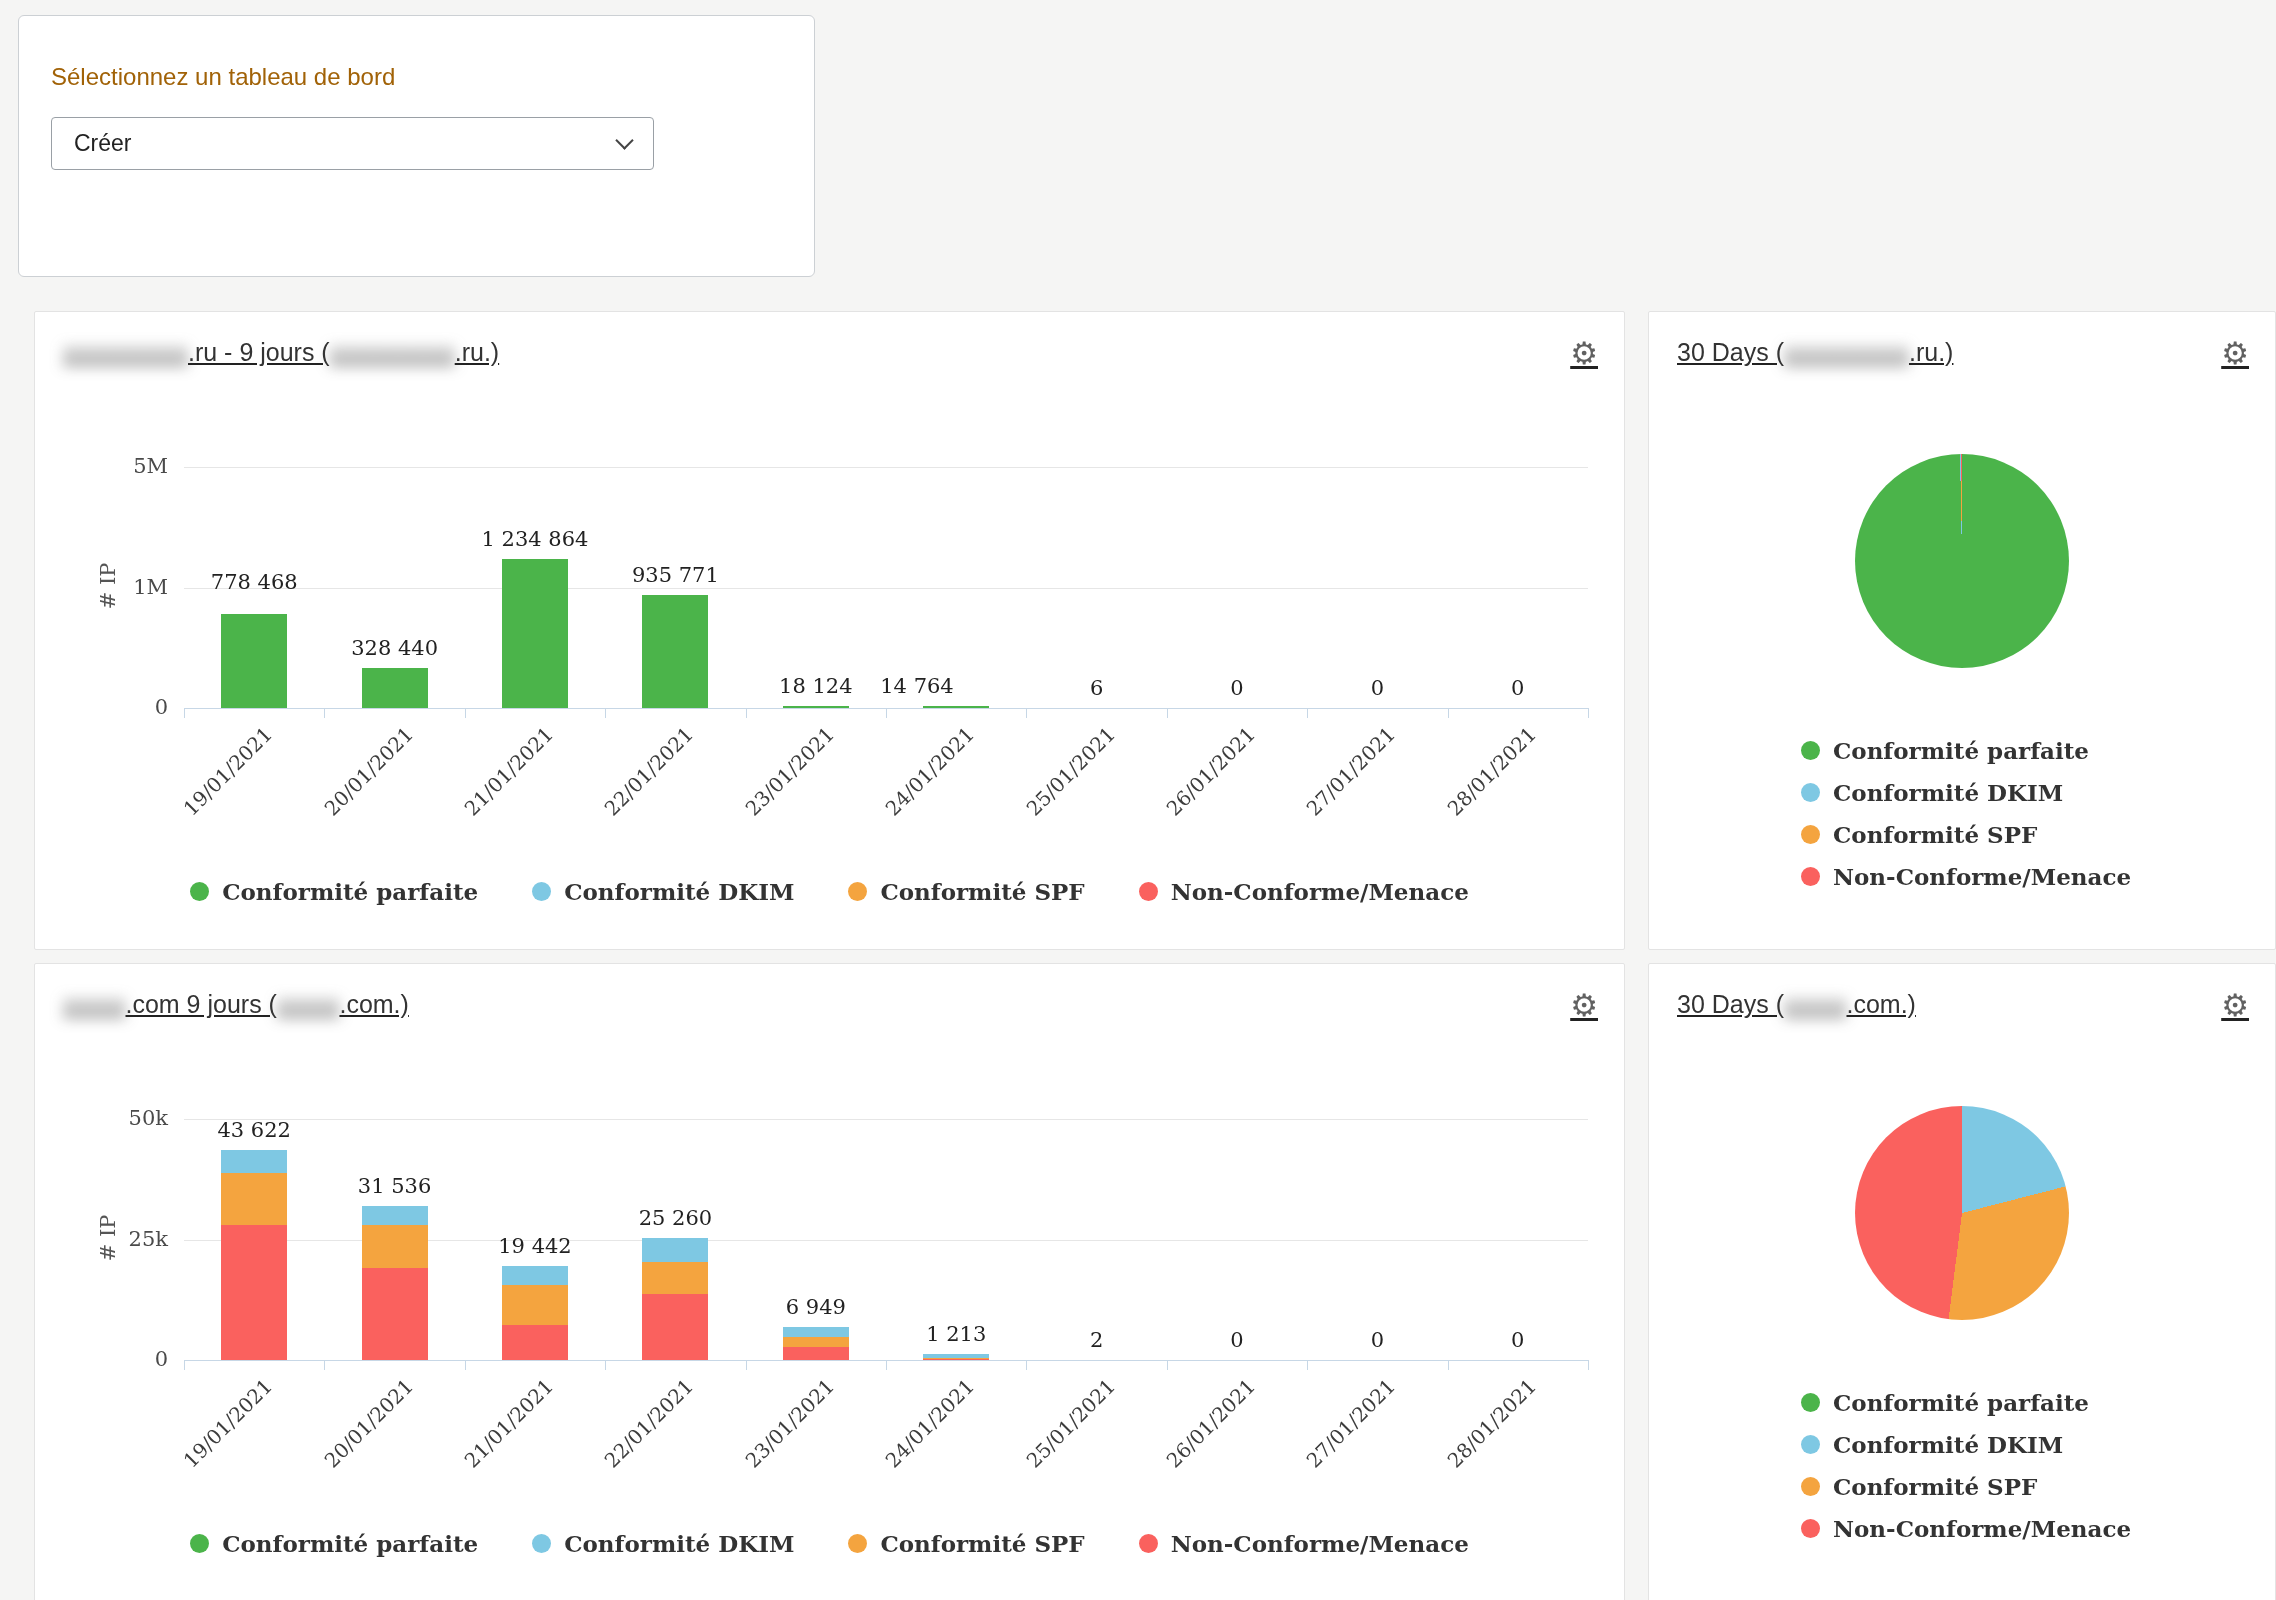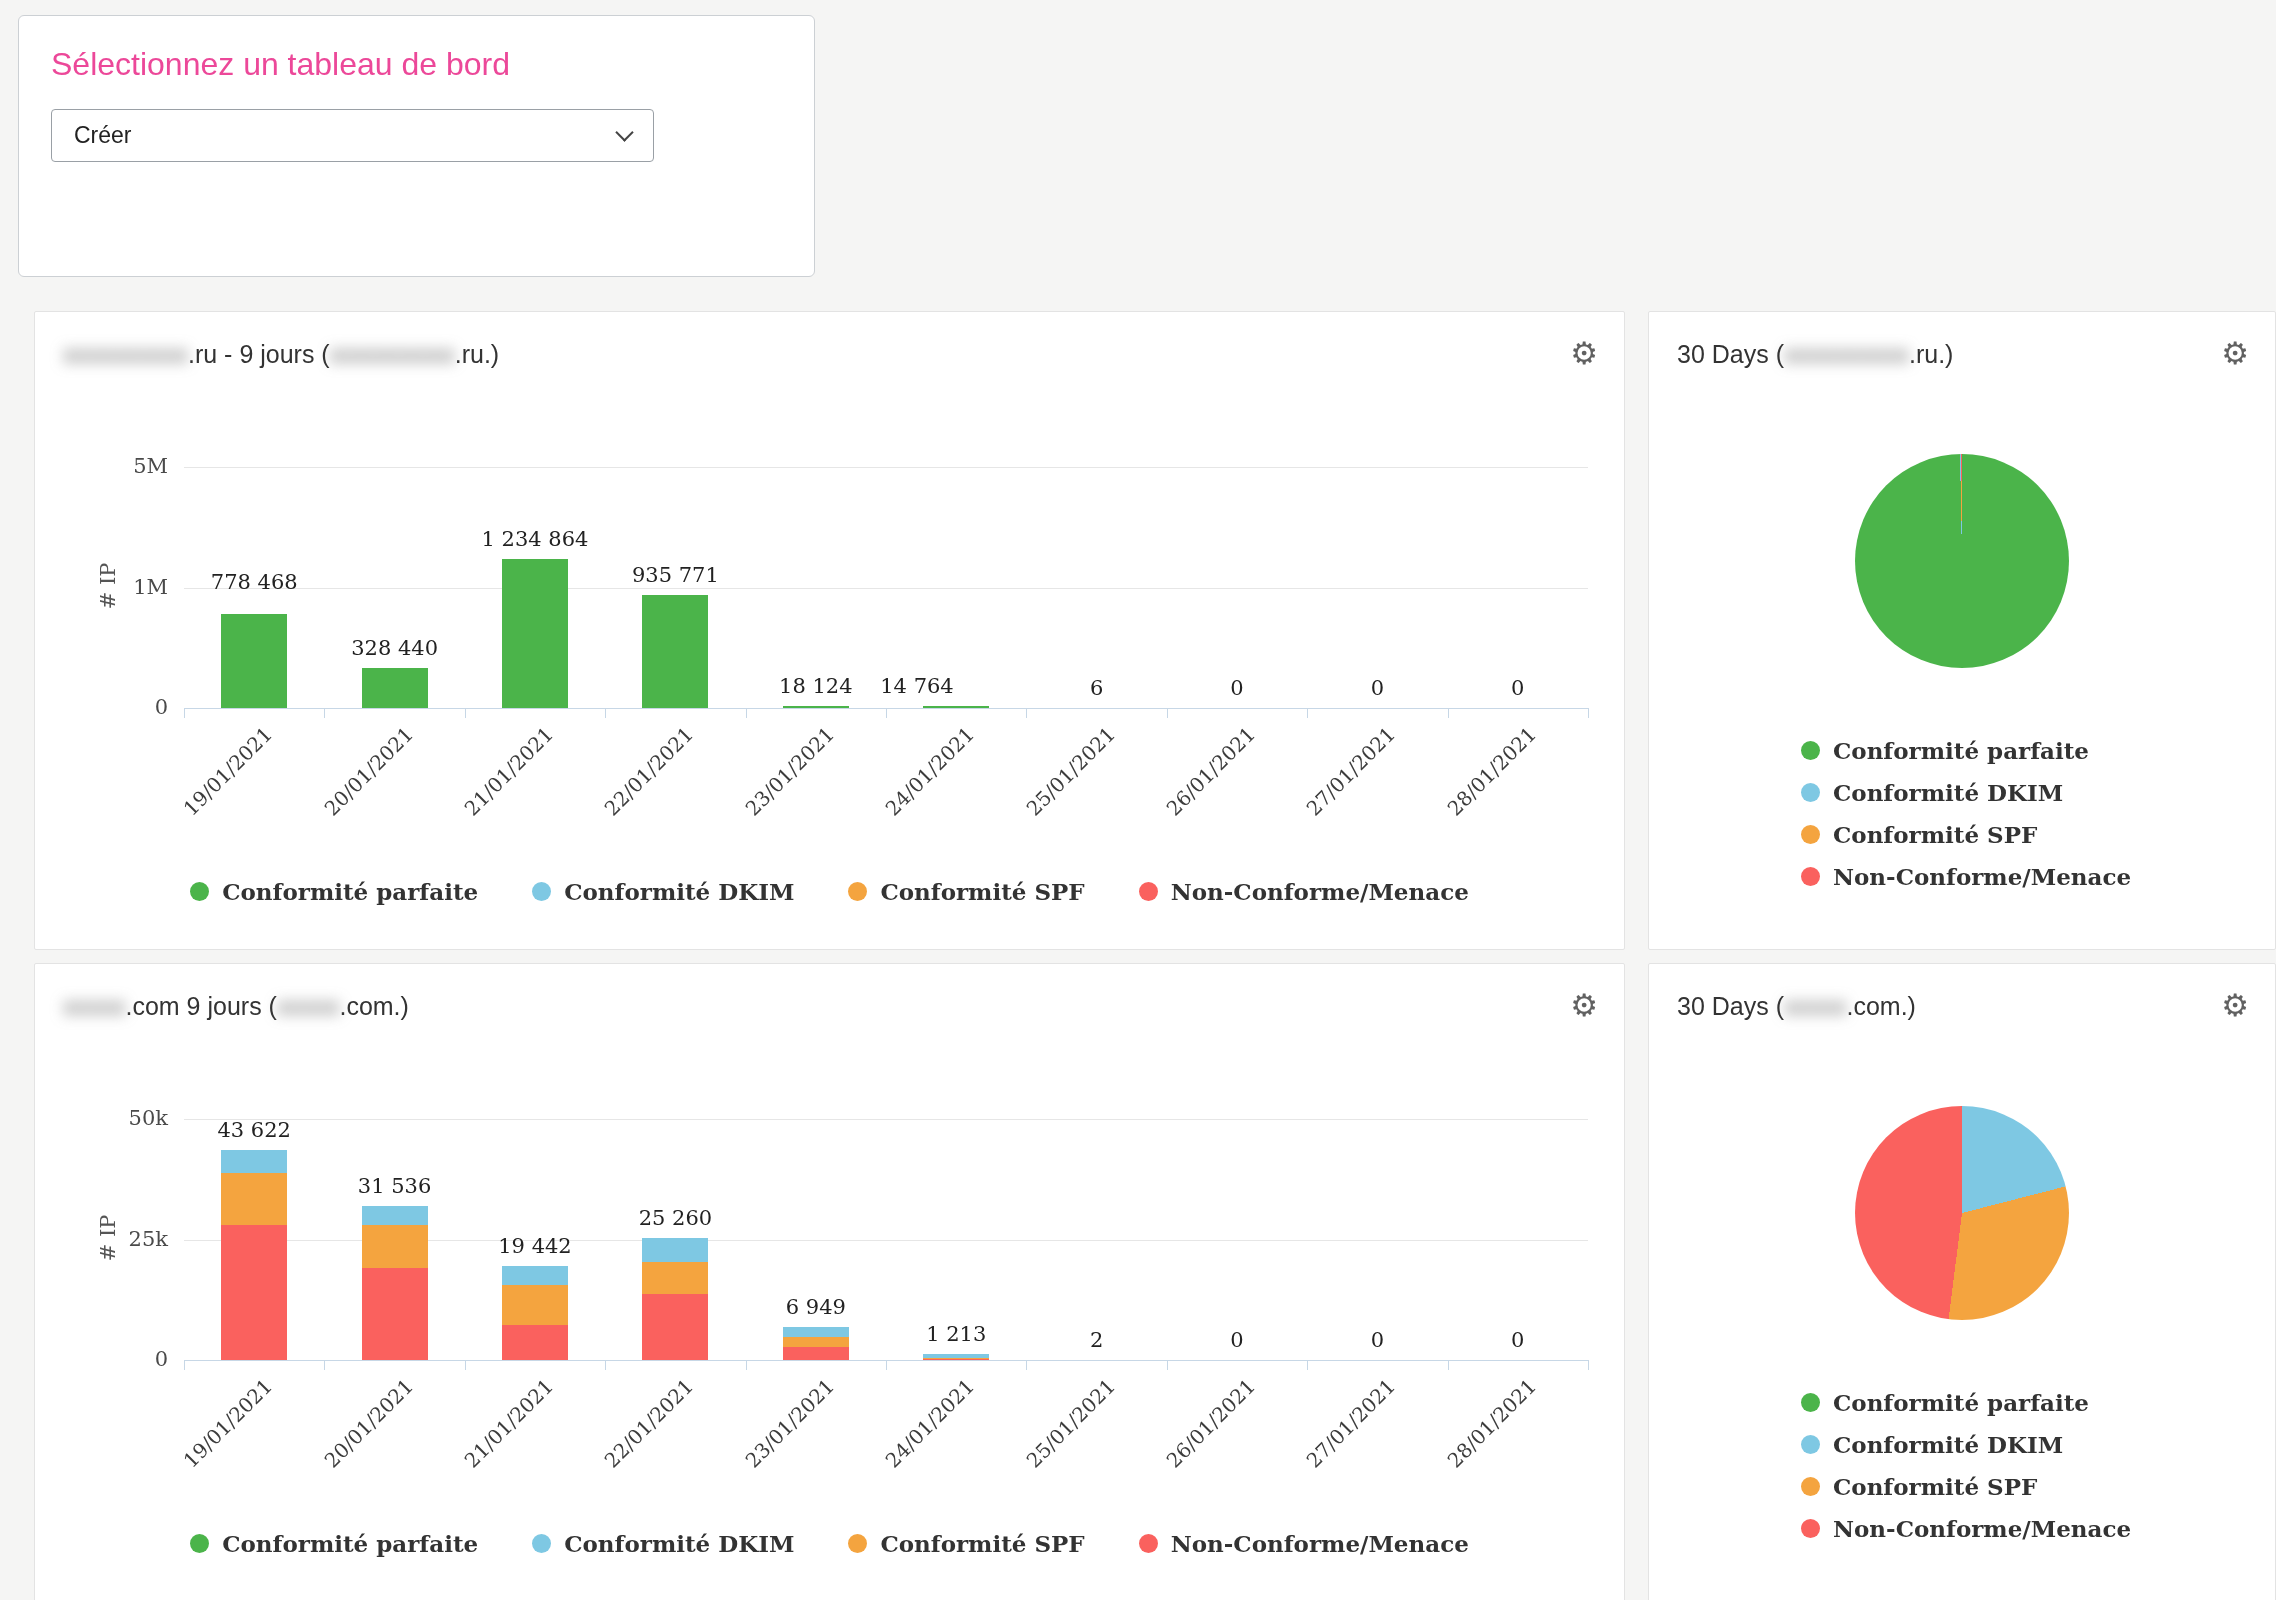--- a/index.html
+++ b/index.html
@@ -10,42 +10,42 @@
     font-family:"Liberation Sans", sans-serif;
     color:#222;
   }
 
   
   .selector-card {
     position:absolute; left:18px; top:15px; width:797px; height:262px;
     background:#fff; border:1px solid #ccd0d4; border-radius:6px;
     padding:30px 32px;
   }
-  .selector-title { font-size:32px; color:#ec4899; }
+  .selector-title { font-size:24px; color:#a16207;margin-top:17px; }
   .select-box {
     margin-top:26px; width:603px; height:53px; background:#fff;
     border:1px solid #9aa0a6; border-radius:4px; cursor:pointer;
     display:flex; align-items:center; justify-content:space-between;
     padding:0 22px; font-size:23px; color:#222;
   }
   .chev { width:13px; height:13px; border-right:2px solid #444; border-bottom:2px solid #444; transform:rotate(45deg); margin-top:-7px; }
   .create-btn {
     margin-top:38px; border:none; border-radius:3px; cursor:pointer;
     color:#fff; font-size:23px; font-weight:bold; font-family:inherit;
     padding:17px 28px; background:#18a519;
   }
 
   
   .grid {
     position:absolute; left:34px; top:311px;
     display:grid; grid-template-columns:1591px 628px; grid-template-rows:639px 641px;
     gap:13px 23px;
   }
   .panel { background:#fff; border:1px solid #e3e3e3; border-radius:2px; position:relative; }
-  .panel-header { display:flex; justify-content:space-between; align-items:flex-end; padding:26px 26px 0 28px; }
+  .panel-header { display:flex; justify-content:space-between; align-items:flex-start; padding:26px 26px 0 28px;text-decoration:underline; }
   .panel-title { font-size:25px; color:#333; }
   .blurred { filter:blur(7px); color:#666; }
   .gear { font-size:31px; color:#616161; cursor:pointer; line-height:1; }
 
   
   .ylab {
     position:absolute; left:28px; top:262px; width:90px; text-align:center;
     transform:rotate(-90deg); font-size:21px; color:#555;
     font-family:"DejaVu Serif", serif;
   }

